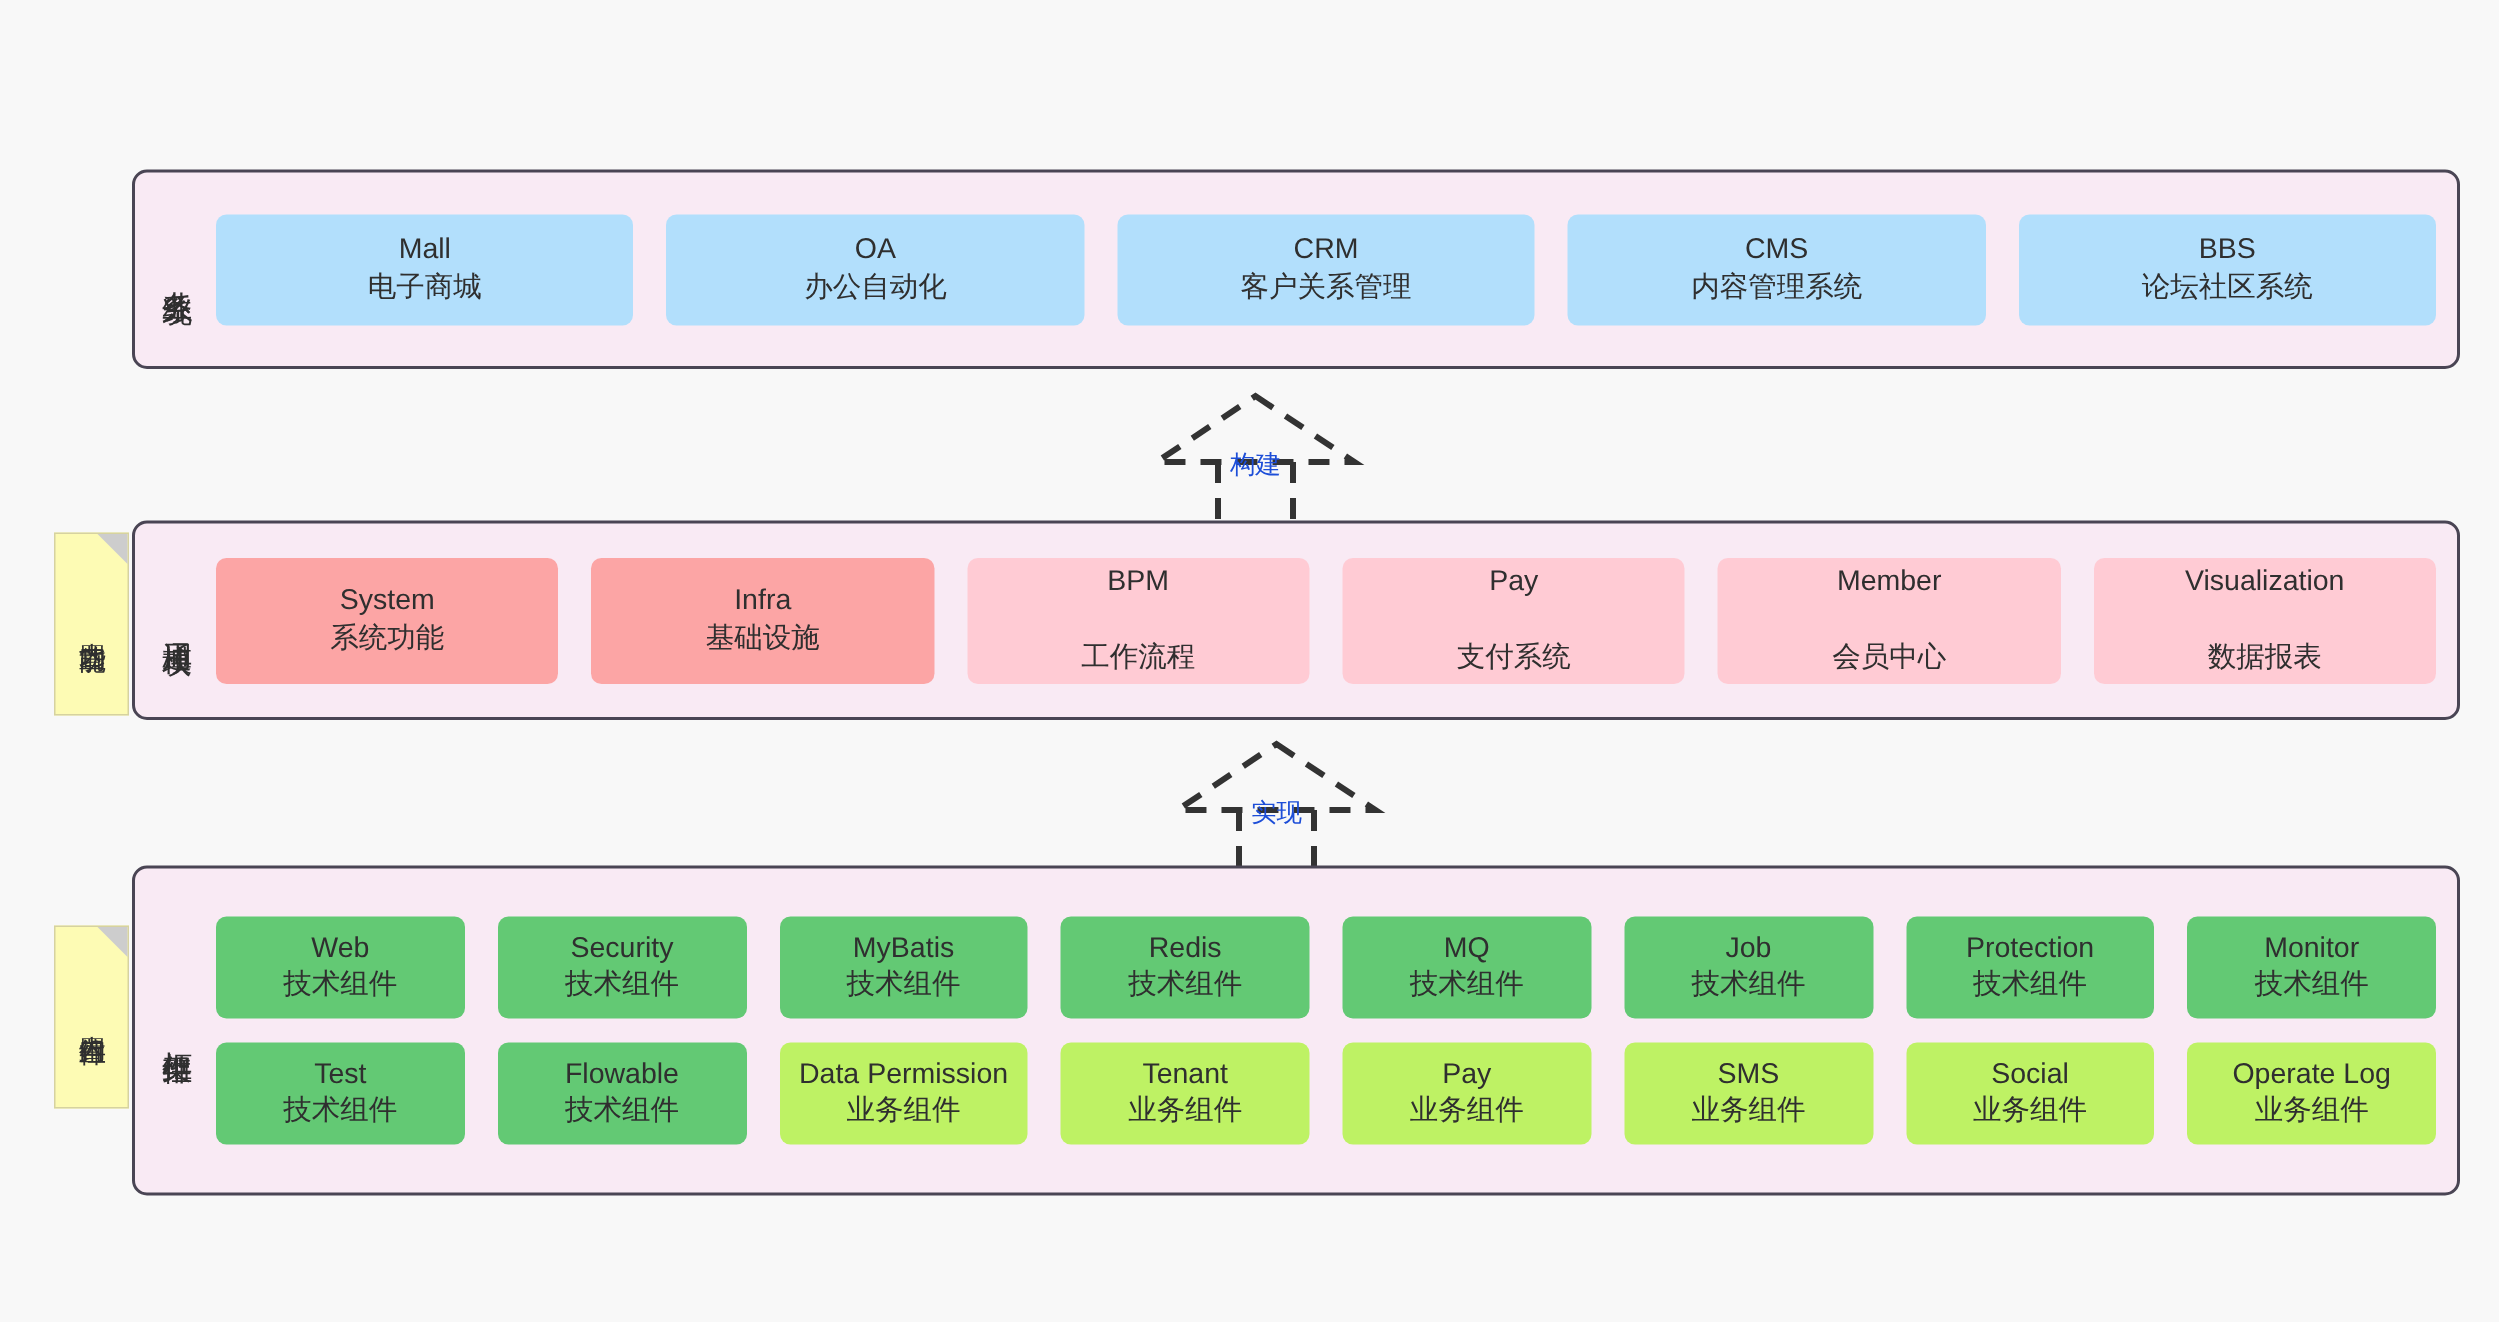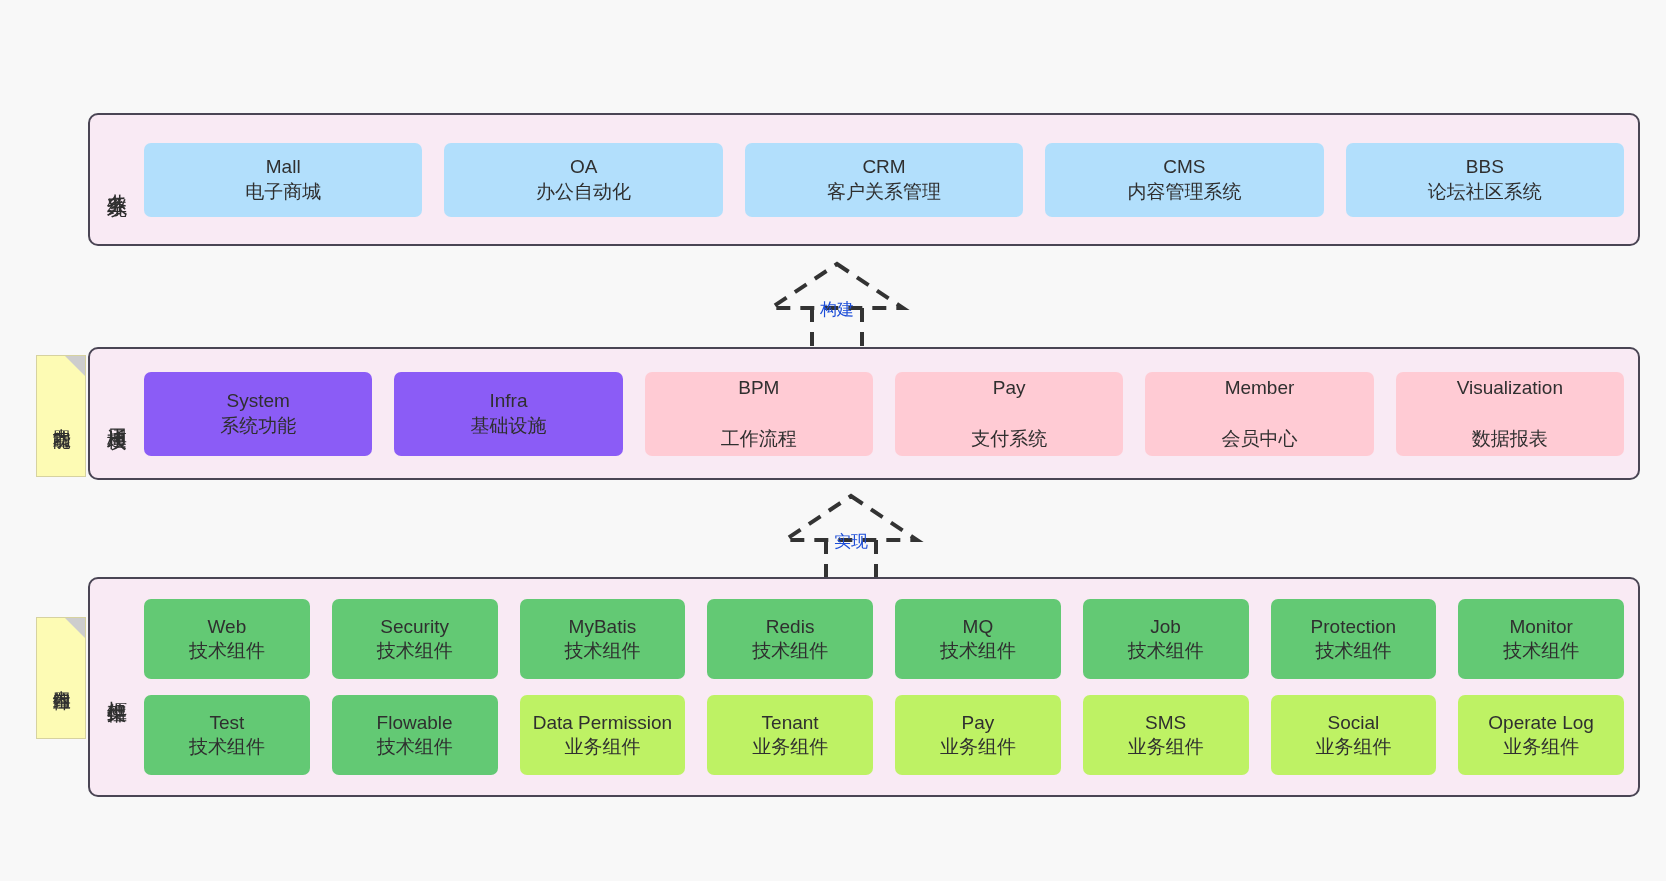--- a/index.html
+++ b/index.html
@@ -74,33 +74,33 @@
     text-align: center;
     color: #2f2f2f;
     box-sizing: border-box;
     padding: 4px 6px;
   }
   .cell .en { display: block; }
   .cell .cn { display: block; }
 
   
   .c-blue       { background: #b2dffc; }
-  .c-red        { background: #8b5cf6; }
+  .c-red        { background: #fca5a5; }
   .c-pink       { background: #ffcbd4; justify-content: space-between; }
   .c-green      { background: #63c974; }
   .c-lightgreen { background: #bef264; }
 
   
   #band-business  { left: 88px;  top: 113px; width: 1552px; height: 133px; }
   #band-modules   { left: 88px;  top: 347px; width: 1552px; height: 133px; }
   #band-framework { left: 88px;  top: 577px; width: 1552px; height: 220px; }
 
   #band-business  .cell { height: 74px; }
   #band-modules   .cell { height: 84px; }
-  #band-framework .cell { height: 80px; justify-content: center; }
+  #band-framework .cell { height: 68px; justify-content: center; }
 
   #band-business  .band-body { padding-left: 0; border-radius: 27px; }
 
   
   .note {
     position: absolute;
     width: 50px;
     background: #fdfbb4;
     border: 1px solid #d6d2a0;
     box-sizing: border-box;

